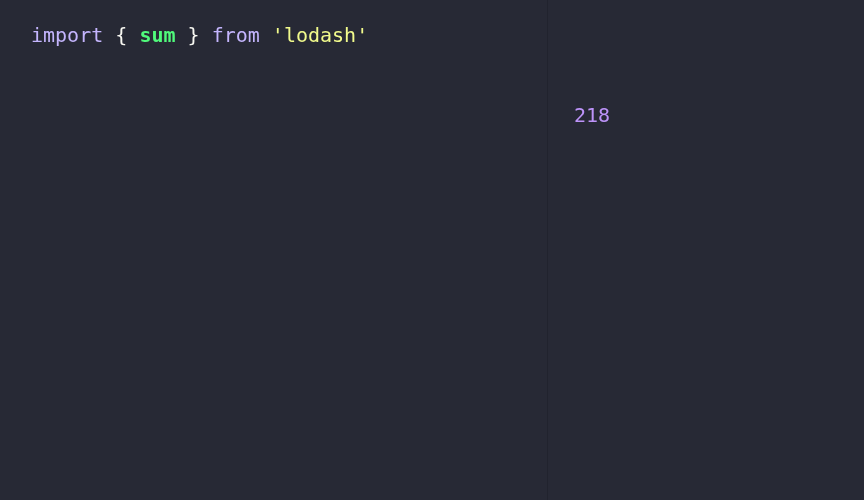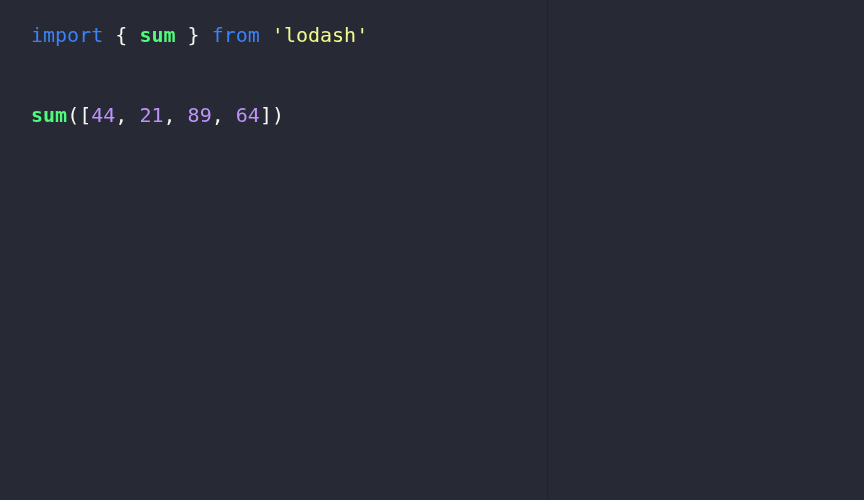--- a/index.html
+++ b/index.html
@@ -54,38 +54,38 @@
   .result-spacer {
     height: 80px;
   }
   .result-line {
     height: 80px;
     line-height: 34px;
     font-size: 20px;
     white-space: pre;
   }
   
-  .t-keyword  { color: #3b82f6; }
+  .t-keyword  { color: #c4b5fd; }
   .t-func     { color: #50fa7b; font-weight: bold; }
   .t-string   { color: #f1fa8c; text-align: center; }
   .t-number   { color: #bd93f9; }
   .t-punct    { color: #f8f8f2; }
   .t-plain    { color: #f8f8f2; }
   .t-result   { color: #bd93f9; }
 </style>
 </head>
 <body>
 
 <div id="app">
 
   <div class="editor-pane">
 
     <div class="code-line"><span class="tok t-keyword">import</span><span class="tok t-punct"> { </span><span class="tok t-func">sum</span><span class="tok t-punct"> } </span><span class="tok t-keyword">from</span><span class="tok t-plain"> </span><span class="tok t-string">'lodash'</span></div>
 
-    <div class="code-line"><span class="tok t-func">sum</span><span class="tok t-punct">([</span><span class="tok t-number">44</span><span class="tok t-punct">, </span><span class="tok t-number">21</span><span class="tok t-punct">, </span><span class="tok t-number">89</span><span class="tok t-punct">, </span><span class="tok t-number">64</span><span class="tok t-punct">])</span></div>
 
   </div>
 
   <div class="results-pane">
     <div class="result-spacer"></div>
+    <div class="result-line t-result">218</div>
   </div>
 
 </div>
 
 </body></html>

